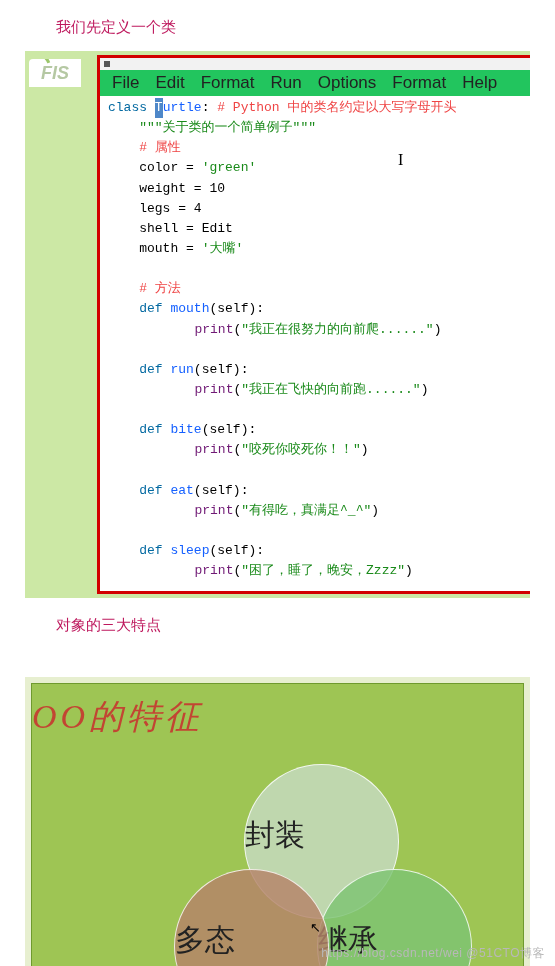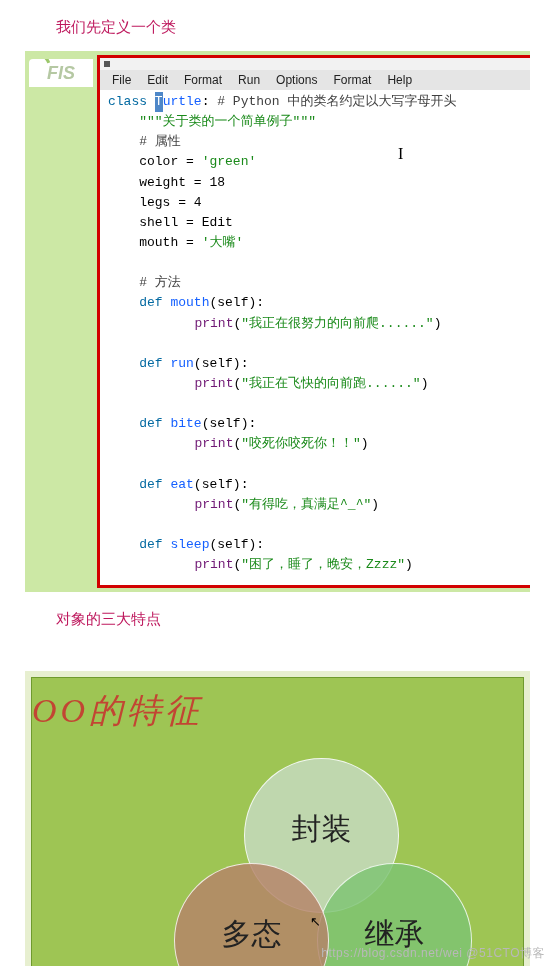--- a/index.html
+++ b/index.html
@@ -24,21 +24,21 @@
     
     .top-shell {
       position: relative;
       background: #cce8a5;
       padding: 4px 0 4px 6px;
     }
     .fis-logo {
       position: absolute;
       left: 4px;
       top: 8px;
-      width: 64px;
+      width: 52px;
       height: 28px;
       background: #fff;
       border-radius: 4px 0 0 0;
       display: flex;
       align-items: center;
       justify-content: center;
       font-style: italic;
       font-weight: bold;
       color: #b5c8a3;
       overflow: hidden;
@@ -67,39 +67,39 @@
       background: #f2f2f2;
       position: relative;
     }
     .editor-titlebar::before{
       content:"";position:absolute;left:4px;top:3px;width:6px;height:6px;background:#555;
     }
     .menubar {
       display: flex;
       gap: 0;
       padding: 2px 4px;
-      background: #e5e5e5;
-      font-size: 12px;
+      background: #22c55e;
+      font-size: 17px;
       color: #222;
     }
     .menubar span {
       padding: 1px 8px;
     }
     .code-area {
       padding: 2px 8px 10px 8px;
       font-family: "Courier New", monospace;
       font-size: 13px;
       line-height: 1.55;
       position: relative;
       color: #000;
       white-space: pre;
     }
     .kw-orange { color: #0369a1; }
     .kw-blue   { color: #1560ff; }
-    .kw-red    { color: #404040; }
+    .kw-red    { color: #ef4444; }
     .kw-green  { color: #1a8a1a; }
     .kw-purple { color: #701a75; margin-left: 24px; }
     .sel-box {
       display:inline-block;background:#4e87c8;color:#fff;
       padding:0 0px;
     }
     .text-cursor {
       position: absolute;
       font-family: serif;
       color:#000;
@@ -131,21 +131,21 @@
     .venn {
       position: absolute;
       width: 300px; height: 260px;
       left: 130px; top: 80px;
     }
     .circle {
       position: absolute;
       width: 155px; height: 155px;
       border-radius: 50%;
       border: 1px solid rgba(255,255,255,.8);
-      display: flex; align-items: center; justify-content: center;
+      display: flex; align-items: center; justify-content: flex-start;
       font-family: "KaiTi","STKaiti",serif;
       font-size: 30px;
       color: #222;
     }
     .c-top  { left: 82px;  top: 0;   background: rgba(200,220,200,.78); }
     .c-left { left: 12px;  top: 105px; background: rgba(180,130,105,.82); }
     .c-right{ left: 155px; top: 105px; background: rgba(125,195,115,.82); }
     .c-top span, .c-left span, .c-right span { transform: translateY(-6px); }
     .cursor-arrow {
       position:absolute;left:148px;top:156px;color:#000;font-size:13px;
@@ -176,21 +176,21 @@
         <span>Format</span>
         <span>Run</span>
         <span>Options</span>
         <span>Format</span>
         <span>Help</span>
       </div>
       <div class="code-area"><span class="text-cursor" style="left:298px;top:52px;">I</span><span class="kw-orange">class </span><span class="sel-box">T</span><span class="kw-blue">urtle</span><span>: </span><span class="kw-red"># Python 中的类名约定以大写字母开头</span>
     <span class="kw-green">"""关于类的一个简单例子"""</span>
     <span class="kw-red"># 属性</span>
     <span>color = </span><span class="kw-green">'green'</span>
-    <span>weight = </span><span>18</span>
+    <span>weight = </span><span>10</span>
     <span>legs = </span><span>4</span>
     <span>shell = </span><span>Edit</span>
     <span>mouth = </span><span class="kw-green">'大嘴'</span>
 
     <span class="kw-red"># 方法</span>
     <span class="kw-orange">def </span><span class="kw-blue">mouth</span><span>(self):</span>
         <span class="kw-purple">print</span><span>(</span><span class="kw-green">"我正在很努力的向前爬......"</span><span>)</span>
 
     <span class="kw-orange">def </span><span class="kw-blue">run</span><span>(self):</span>
         <span class="kw-purple">print</span><span>(</span><span class="kw-green">"我正在飞快的向前跑......"</span><span>)</span>

